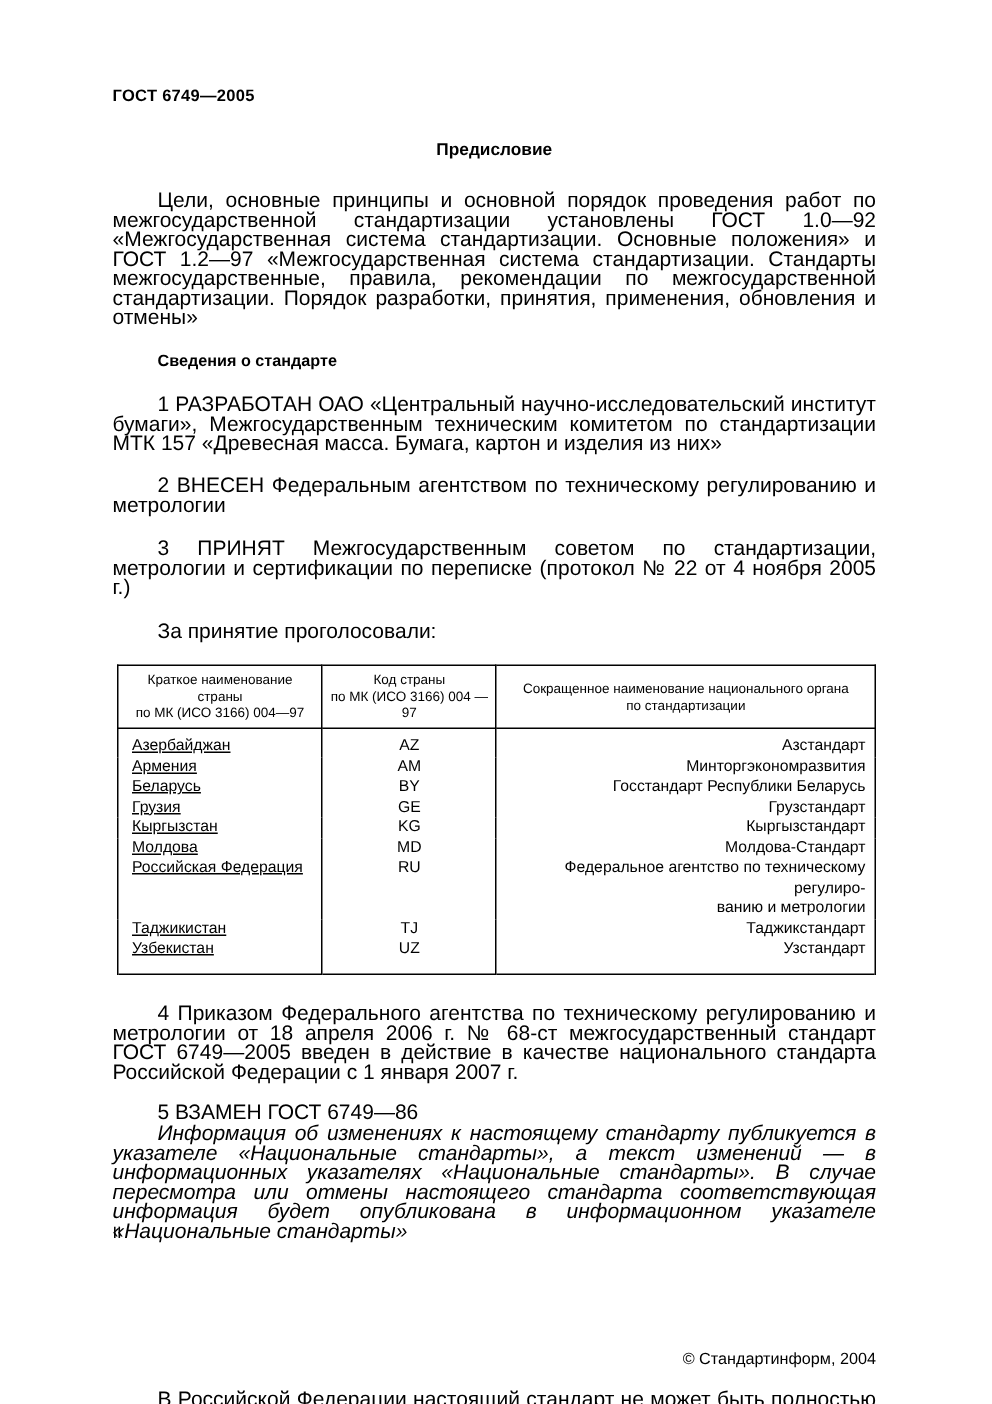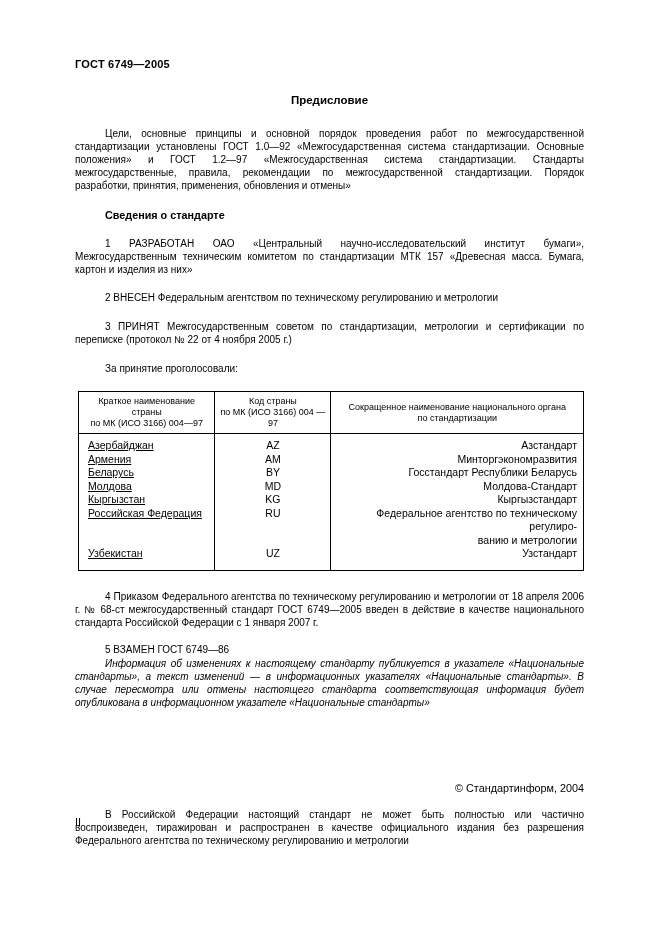--- a/index.html
+++ b/index.html
@@ -23,21 +23,21 @@
     font-weight: bold;
     letter-spacing: 0.2px;
   }
   .title {
     margin-top: 24px;
     text-align: center;
     font-size: 11.5px;
     font-weight: bold;
   }
   .para {
-    font-size: 10px;
+    font-size: 14px;
     line-height: 13px;
     text-align: justify;
     text-indent: 30px;
   }
   .intro { margin-top: 21px; }
   .section-heading {
     margin-top: 17px;
     font-weight: bold;
     font-size: 10.8px;
     text-indent: 30px;
@@ -145,36 +145,46 @@
         <td class="country">Армения</td>
         <td class="code">AM</td>
         <td class="org">Минторгэкономразвития</td>
       </tr>
       <tr>
         <td class="country">Беларусь</td>
         <td class="code">BY</td>
         <td class="org">Госстандарт Республики Беларусь</td>
       </tr>
       <tr>
+        <td class="country">Грузия</td>
+        <td class="code">GE</td>
+        <td class="org">Грузстандарт</td>
+      </tr>
+      <tr>
+        <td class="country">Кыргызстан</td>
+        <td class="code">KG</td>
+        <td class="org">Кыргызстандарт</td>
+      </tr>
+      <tr>
         <td class="country">Молдова</td>
         <td class="code">MD</td>
         <td class="org">Молдова-Стандарт</td>
-      </tr>
-      <tr>
-        <td class="country">Кыргызстан</td>
-        <td class="code">KG</td>
-        <td class="org">Кыргызстандарт</td>
       </tr>
       <tr>
         <td class="country">Российская Федерация</td>
         <td class="code">RU</td>
         <td class="org">Федеральное агентство по техническому регулиро-
 ванию и метрологии</td>
       </tr>
       <tr>
+        <td class="country">Таджикистан</td>
+        <td class="code">TJ</td>
+        <td class="org">Таджикстандарт</td>
+      </tr>
+      <tr>
         <td class="country">Узбекистан</td>
         <td class="code">UZ</td>
         <td class="org">Узстандарт</td>
       </tr>
     </tbody>
   </table>
 
   <p class="para item4">4 Приказом Федерального агентства по техническому регулированию и метрологии от 18 апреля 2006 г. № 68-ст межгосударственный стандарт ГОСТ 6749—2005 введен в действие в качестве национального стандарта Российской Федерации с 1 января 2007 г.</p>
 
   <p class="para item5">5 ВЗАМЕН ГОСТ 6749—86</p>

